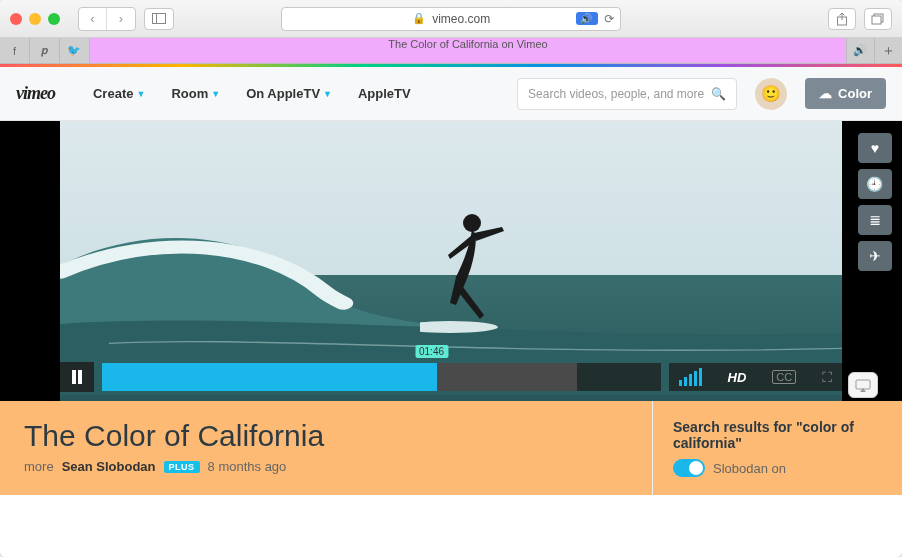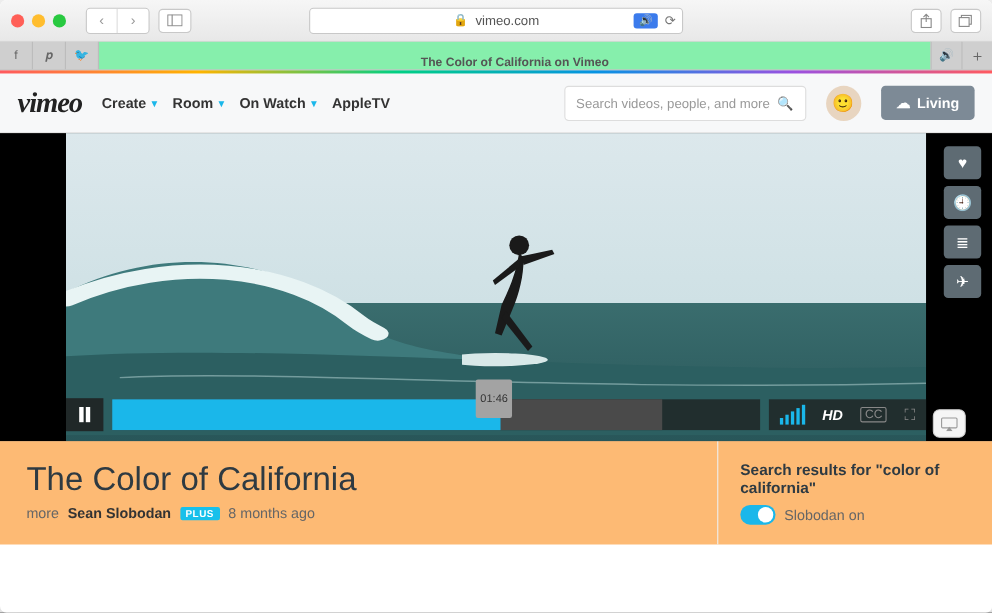--- a/index.html
+++ b/index.html
@@ -20,29 +20,29 @@
 .addrright{position:absolute; right:6px; display:flex; gap:6px; align-items:center;}
 .speaker-pill{background:#3b7bec;color:#fff;border-radius:3px;padding:1px 5px;font-size:10px;}
 .reload{color:#777;font-size:12px;}
 .tbright{display:flex;gap:8px;margin-left:auto;}
 .tbico{width:28px;height:22px;border:1px solid #c8c8c8;border-radius:4px;background:#fff;display:flex;align-items:center;justify-content:center;color:#777;font-size:12px;}
 
 
 .tabbar{height:26px;background:#d8d8d8;border-bottom:1px solid #bcbcbc;display:flex;align-items:stretch;font-size:11px;color:#555;}
 .pinned{display:flex;}
 .pinned span{width:30px;display:flex;align-items:center;justify-content:center;border-right:1px solid #bcbcbc;background:#cfcfcf;color:#666;}
-.maintab{flex:1;display:flex;align-items:flex-end;justify-content:center;background:#86efac;font-weight:bold;}
+.maintab{flex:1;display:flex;align-items:flex-start;justify-content:center;background:#f0abfc;}
 .tabmute{width:28px;display:flex;align-items:center;justify-content:center;background:#cfcfcf;border-left:1px solid #bcbcbc;color:#666;}
 .addtab{width:28px;display:flex;align-items:center;justify-content:center;background:#cfcfcf;border-left:1px solid #bcbcbc;color:#666;font-size:14px;}
 
 
 .rainbow{height:3px;background:linear-gradient(90deg,#ff5a5f,#ffb400,#00d084,#0693e3,#9b51e0,#ff5a5f);}
 .vnav{height:54px;background:#f7f8f9;display:flex;align-items:center;padding:0 16px;gap:18px;border-bottom:1px solid #e5e5e5;}
-.vlogo{font-family:Georgia,serif;font-weight:bold;font-style:italic;font-size:26px;color:#222;letter-spacing:-1px;}
-.vmenu{display:flex;gap:12px;font-size:13px;color:#333;font-weight:600;}
+.vlogo{font-family:Georgia,serif;font-weight:bold;font-style:italic;font-size:18px;color:#222;letter-spacing:-1px;}
+.vmenu{display:flex;gap:26px;font-size:13px;color:#333;font-weight:600;margin-left:20px;}
 .vmenu span{display:flex;align-items:center;gap:3px;cursor:pointer;}
 .caret{font-size:9px;color:#1ab7ea;}
 .vsearch{margin-left:auto;width:220px;height:32px;border:1px solid #ddd;border-radius:4px;background:#fff;display:flex;align-items:center;padding:0 10px;font-size:12px;color:#999;}
 .vsearch .mg{margin-left:auto;color:#aaa;}
 .avatar{width:32px;height:32px;border-radius:50%;background:#e8d5c0;display:flex;align-items:center;justify-content:center;font-size:16px;}
 .uploadbtn{background:#7d8a96;color:#fff;border-radius:4px;padding:8px 14px;font-size:13px;font-weight:600;display:flex;align-items:center;gap:6px;}
 
 
 .stage{background:#000;position:relative;height:280px;}
 .video-area{position:absolute;left:60px;right:60px;top:0;bottom:0;overflow:hidden;}
@@ -54,22 +54,22 @@
 .sidecards{position:absolute;right:10px;top:12px;display:flex;flex-direction:column;gap:6px;}
 .card{width:34px;height:30px;background:#5e6b73;border-radius:4px;display:flex;align-items:center;justify-content:center;color:#fff;font-size:14px;}
 
 
 .controls{position:absolute;left:60px;right:60px;bottom:8px;height:32px;display:flex;align-items:center;gap:8px;}
 .pausebtn{width:34px;height:30px;background:rgba(30,30,30,0.85);display:flex;align-items:center;justify-content:center;}
 .pausebtn svg{width:12px;height:14px;}
 .progress{flex:1;height:28px;background:rgba(30,30,30,0.75);position:relative;}
 .buffer{position:absolute;left:0;top:0;bottom:0;width:85%;background:#4a4a4a;}
 .played{position:absolute;left:0;top:0;bottom:0;width:60%;background:#1ab7ea;}
-.timetag{position:absolute;left:59%;top:-18px;background:#a3a3a3;color:#333;font-size:10px;padding:12px 4px;border-radius:2px;transform:translateX(-50%);}
-.rcontrols{display:flex;align-items:center;gap:16px;padding:0 10px;height:28px;background:rgba(30,30,30,0.75);}
+.timetag{position:absolute;left:59%;top:-18px;background:#5eead4;color:#333;font-size:10px;padding:1px 4px;border-radius:2px;transform:translateX(-50%);}
+.rcontrols{display:flex;align-items:center;gap:26px;padding:0 10px;height:28px;background:rgba(30,30,30,0.75);}
 .volbars{display:flex;gap:2px;align-items:flex-end;}
 .volbars i{width:3px;background:#1ab7ea;display:block;}
 .hd{color:#fff;font-weight:bold;font-size:13px;font-style:italic;}
 .cc{color:#888;font-size:11px;border:1px solid #888;padding:0 3px;border-radius:2px;}
 .expand{color:#888;font-size:14px;}
 
 
 .below{display:flex;background:#fdba74;}
 .leftcol{flex:1;padding:18px 24px;}
 .title{font-size:30px;font-weight:300;color:#2e3a42;margin-bottom:6px;}
@@ -153,35 +153,35 @@
     <div class="vmenu">
       <span>
           <span>Create</span>
           <span class="caret">▼</span>
         </span>
       <span>
           <span>Room</span>
           <span class="caret">▼</span>
         </span>
       <span>
-          <span>On Watch</span>
+          <span>On AppleTV</span>
           <span class="caret">▼</span>
         </span>
       <span>
           <span>AppleTV</span>
         </span>
     </div>
     <div class="vsearch">
       <span>Search videos, people, and more</span>
       <span class="mg">🔍</span>
     </div>
     <div class="avatar">🙂</div>
     <div class="uploadbtn">
       <span>☁</span>
-      <span>Living</span>
+      <span>Color</span>
     </div>
   </div>
 
   <div class="stage">
     <div class="video-area">
       <div class="sky"></div>
       <div class="wave">
         <svg viewBox="0 0 800 260" preserveAspectRatio="none">
           <path d="M0,60 C90,-10 200,10 260,90 C310,150 380,170 800,170 L800,260 L0,260 Z" fill="#3e7a7c"></path>
           <path d="M0,70 C100,5 210,25 270,100 C275,106 282,112 290,118" fill="none" stroke="#e8f4f4" stroke-width="20" stroke-linecap="round"></path>

